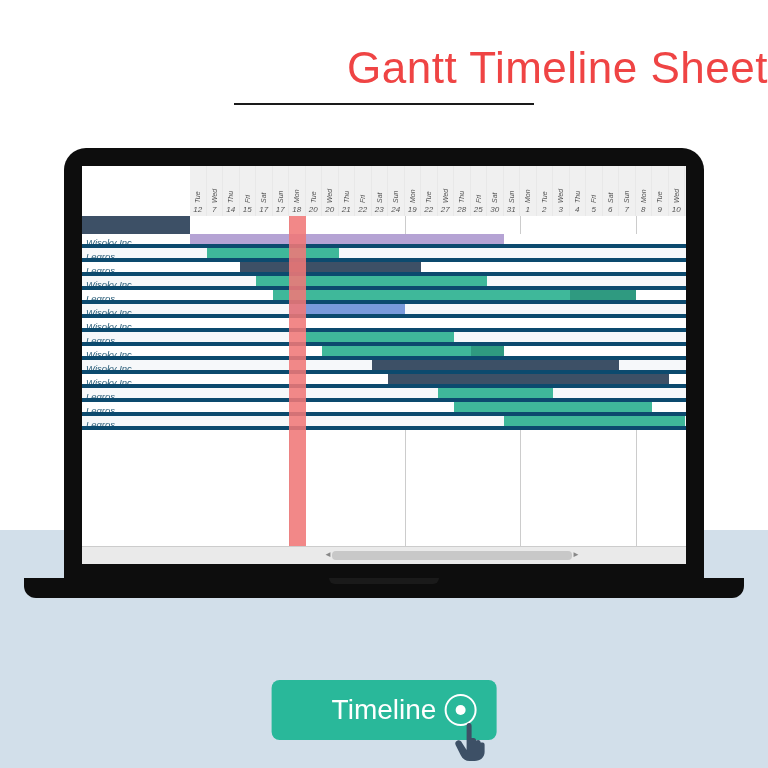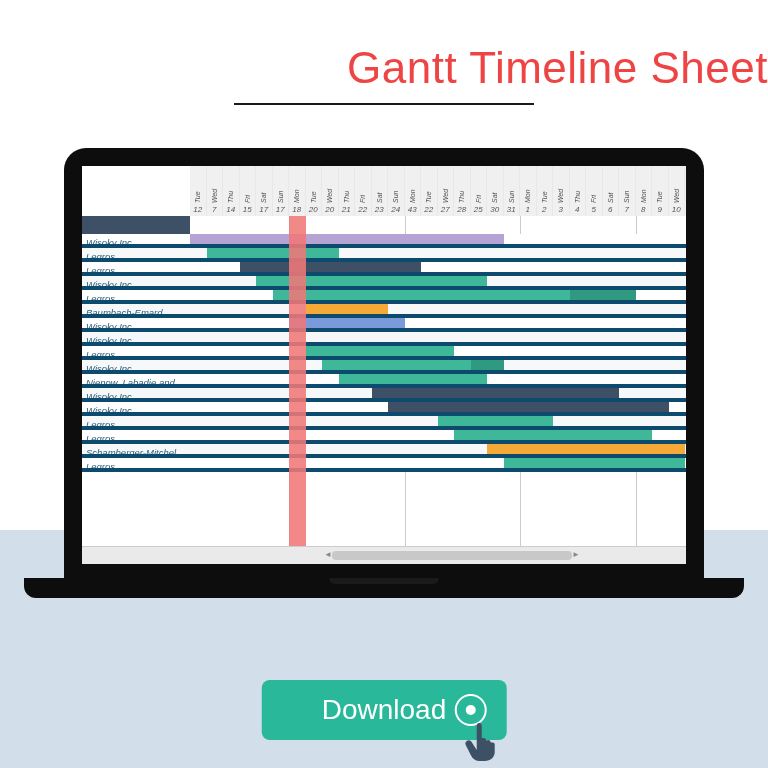--- a/index.html
+++ b/index.html
@@ -99,21 +99,21 @@
             <div class="day-col">
               <div class="day-name">Sat</div>
               <div class="day-num">23</div>
             </div>
             <div class="day-col">
               <div class="day-name">Sun</div>
               <div class="day-num">24</div>
             </div>
             <div class="day-col">
               <div class="day-name">Mon</div>
-              <div class="day-num">43</div>
+              <div class="day-num">19</div>
             </div>
             <div class="day-col">
               <div class="day-name">Tue</div>
               <div class="day-num">22</div>
             </div>
             <div class="day-col">
               <div class="day-name">Wed</div>
               <div class="day-num">27</div>
             </div>
             <div class="day-col">
@@ -207,26 +207,20 @@
               </div>
             </div>
             <div class="row">
               <div class="row-label">Legros</div>
               <div class="row-track">
                 <div class="bar" style="left: 82.5px; width: 363px; background: rgb(63, 184, 154);"></div>
                 <div class="bar" style="left: 379.5px; width: 66px; background: rgb(47, 154, 128);"></div>
               </div>
             </div>
             <div class="row">
-              <div class="row-label">Baumbach-Emard</div>
-              <div class="row-track">
-                <div class="bar" style="left: 115.5px; width: 82.5px; background: rgb(245, 169, 54);"></div>
-              </div>
-            </div>
-            <div class="row">
               <div class="row-label">Wisoky Inc</div>
               <div class="row-track">
                 <div class="bar" style="left: 99px; width: 115.5px; background: rgb(122, 154, 219);"></div>
               </div>
             </div>
             <div class="row">
               <div class="row-label">Wisoky Inc</div>
               <div class="row-track"></div>
             </div>
             <div class="row">
@@ -236,26 +230,20 @@
               </div>
             </div>
             <div class="row">
               <div class="row-label">Wisoky Inc</div>
               <div class="row-track">
                 <div class="bar" style="left: 132px; width: 148.5px; background: rgb(63, 184, 154);"></div>
                 <div class="bar" style="left: 280.5px; width: 33px; background: rgb(47, 154, 128);"></div>
               </div>
             </div>
             <div class="row">
-              <div class="row-label">Nienow, Labadie and</div>
-              <div class="row-track">
-                <div class="bar" style="left: 148.5px; width: 148.5px; background: rgb(63, 184, 154);"></div>
-              </div>
-            </div>
-            <div class="row">
               <div class="row-label">Wisoky Inc</div>
               <div class="row-track">
                 <div class="bar" style="left: 181.5px; width: 247.5px; background: rgb(61, 80, 102);"></div>
               </div>
             </div>
             <div class="row">
               <div class="row-label">Wisoky Inc</div>
               <div class="row-track">
                 <div class="bar" style="left: 198px; width: 280.5px; background: rgb(61, 80, 102);"></div>
               </div>
@@ -263,43 +251,37 @@
             <div class="row">
               <div class="row-label">Legros</div>
               <div class="row-track">
                 <div class="bar" style="left: 247.5px; width: 115.5px; background: rgb(63, 184, 154);"></div>
               </div>
             </div>
             <div class="row">
               <div class="row-label">Legros</div>
               <div class="row-track">
                 <div class="bar" style="left: 264px; width: 198px; background: rgb(63, 184, 154);"></div>
-              </div>
-            </div>
-            <div class="row">
-              <div class="row-label">Schamberger-Mitchel</div>
-              <div class="row-track">
-                <div class="bar" style="left: 297px; width: 198px; background: rgb(245, 169, 54);"></div>
               </div>
             </div>
             <div class="row">
               <div class="row-label">Legros</div>
               <div class="row-track">
                 <div class="bar" style="left: 313.5px; width: 181.5px; background: rgb(63, 184, 154);"></div>
               </div>
             </div>
           </div>
         <div class="scrollbar-area">
           <div class="scroll-thumb"></div>
         </div>
       </div>
     </div>
   </div>
   <div class="laptop-base"></div>
 </div>
 
 <button class="download-btn">
-  <span>Download</span>
+  <span>Timeline</span>
   <span class="bullseye"></span>
   <svg class="hand-pointer" width="36" height="40" viewBox="0 0 36 40">
     <path d="M14 4 C14 2 15 1 16.5 1 C18 1 19 2 19 4 L19 16 L21 16 C22.5 16 23.5 17 23.5 18.5 L25.5 18 C27 18 28 19 28 20.5 L30 20.5 C31.5 20.5 32 21.5 32 23 L32 30 C32 35 28 39 22 39 L17 39 C13 39 10 37 8 33 L3 23 C2 21 3 19 5 18.5 C7 18 8.5 19 9.5 21 L14 28 Z" fill="#3d5066"></path>
   </svg>
 </button>
 
 </body></html>

